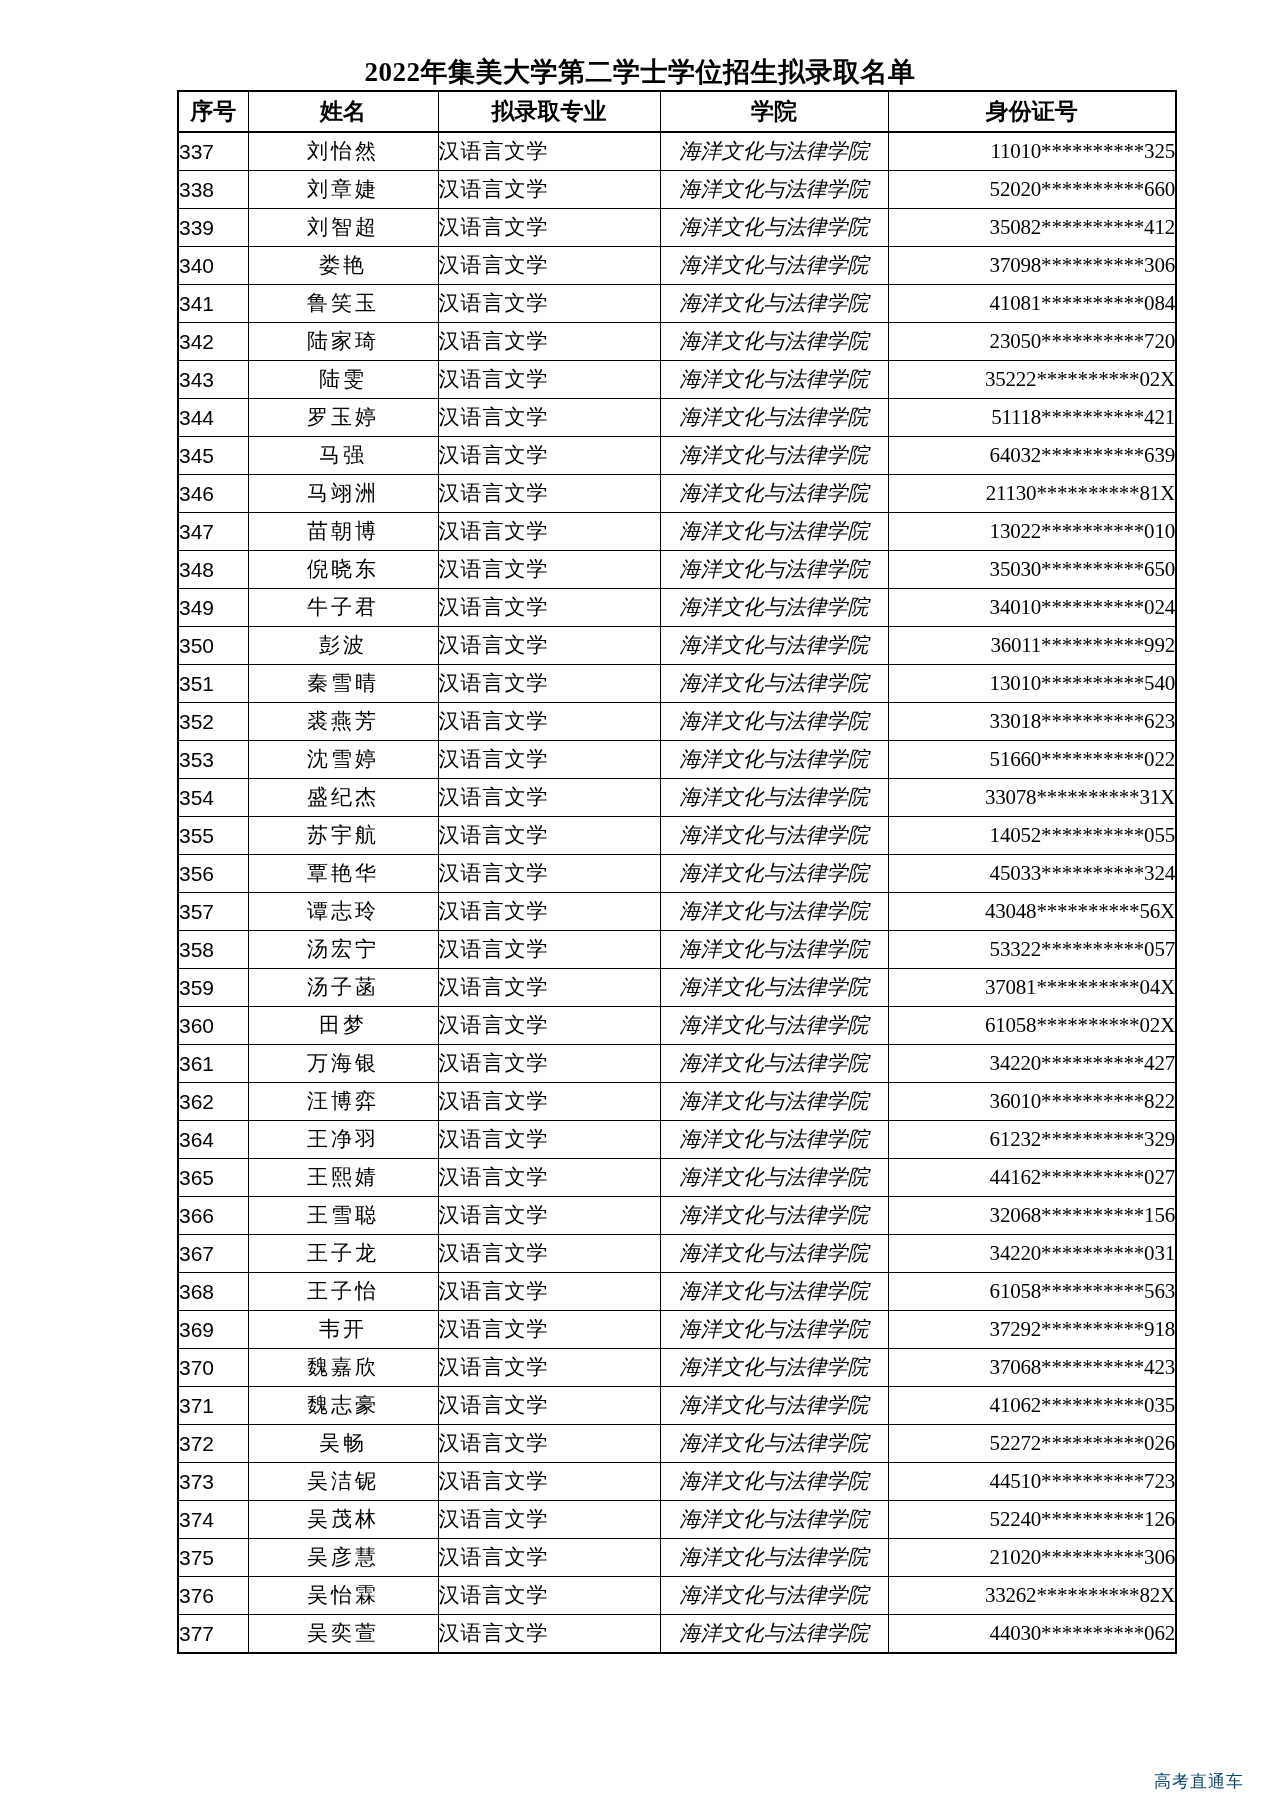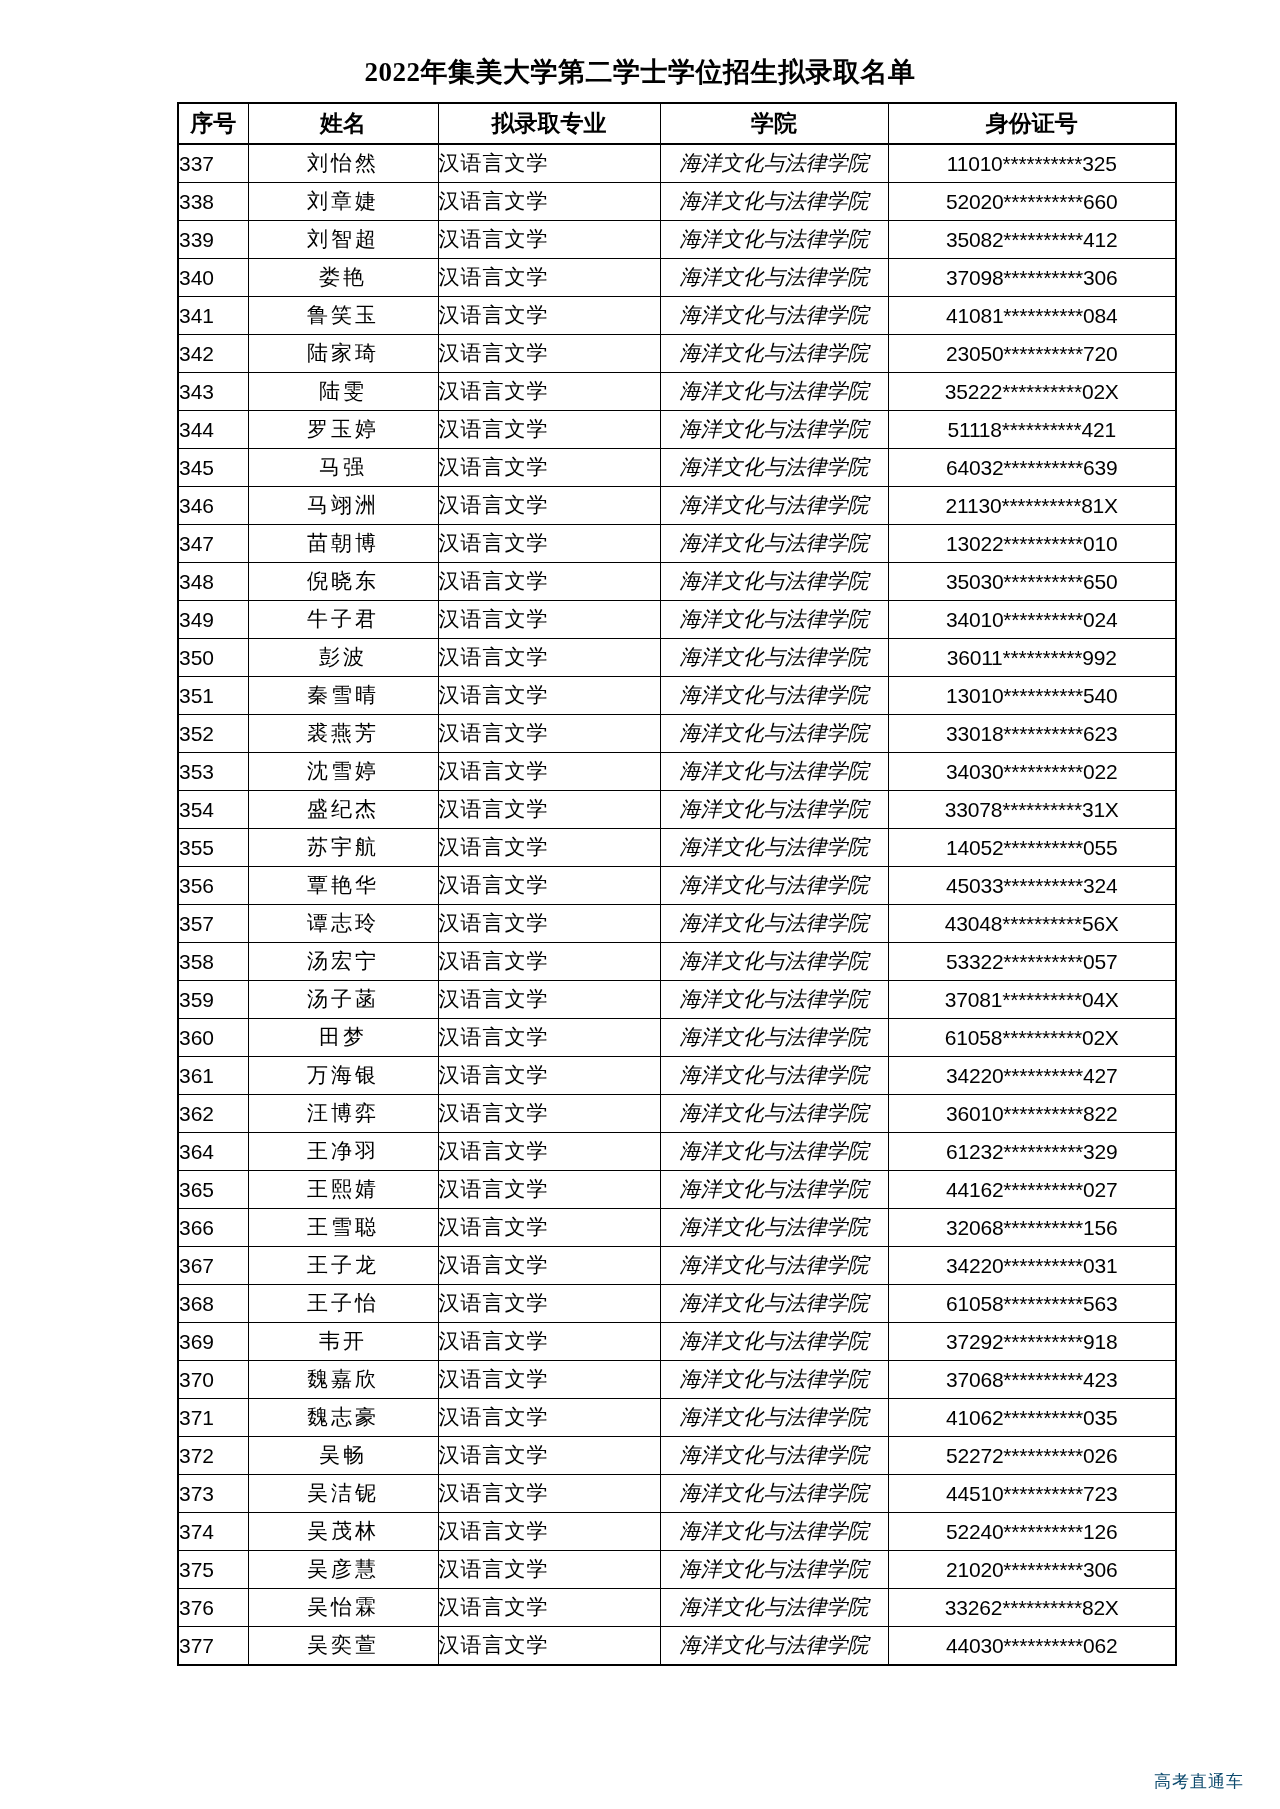--- a/index.html
+++ b/index.html
@@ -24,21 +24,21 @@
   }
   .doc-title {
     text-align: center;
     font-size: 27px;
     font-weight: bold;
     letter-spacing: 0.5px;
     padding-top: 54px;
     font-family: "Liberation Serif", "DejaVu Serif", serif;
   }
   .table-wrap {
-    margin: 12px auto;
+    margin: 0 auto;
     width: 926px;
   }
   table.roster {
     border-collapse: collapse;
     width: 998px;
     table-layout: fixed;
     border: 2.5px solid #000;
   }
   table.roster col.c-seq    { width: 70px; }
   table.roster col.c-name   { width: 190px; }
@@ -81,24 +81,24 @@
     padding-left: 22px;
     letter-spacing: 1px;
   }
   td.school {
     text-align: center;
     font-size: 19px;
     letter-spacing: 0px;
     font-style: italic;
   }
   td.idnum {
-    text-align: center;
+    text-align: right;
     padding-left: 6px;
     font-size: 22px;
-    font-family: Liberation Sans, sans-serif;
+    font-family: Liberation Serif, serif;
     letter-spacing: -0.2px;
   }
   .watermark {
     position: absolute;
     right: 36px;
     bottom: 16px;
     font-size: 17px;
     color: #0c4a6e;
     letter-spacing: 1px;
     font-family: "Liberation Sans", "DejaVu Sans", sans-serif;
@@ -240,21 +240,21 @@
             <td class="name">裘燕芳</td>
             <td class="major">汉语言文学</td>
             <td class="school">海洋文化与法律学院</td>
             <td class="idnum">33018**********623</td>
           </tr>
           <tr>
             <td class="seq">353</td>
             <td class="name">沈雪婷</td>
             <td class="major">汉语言文学</td>
             <td class="school">海洋文化与法律学院</td>
-            <td class="idnum">34030**********022</td>
+            <td class="idnum">51660**********022</td>
           </tr>
           <tr>
             <td class="seq">354</td>
             <td class="name">盛纪杰</td>
             <td class="major">汉语言文学</td>
             <td class="school">海洋文化与法律学院</td>
             <td class="idnum">33078**********31X</td>
           </tr>
           <tr>
             <td class="seq">355</td>

